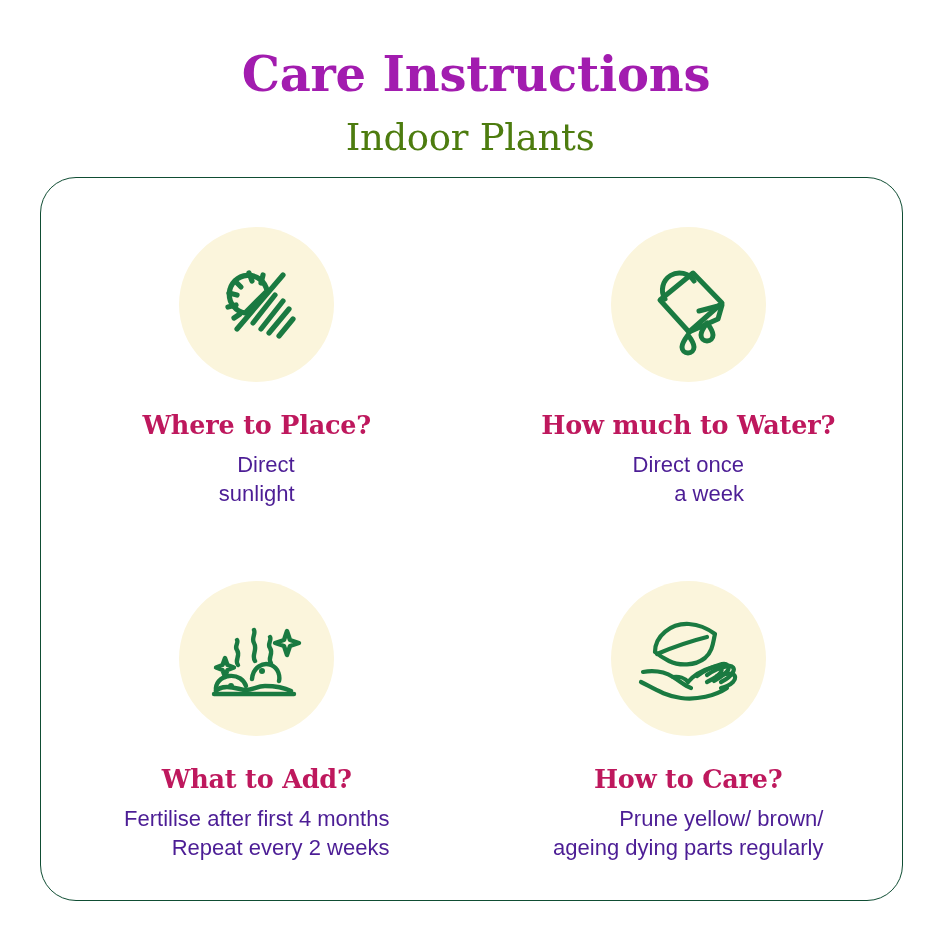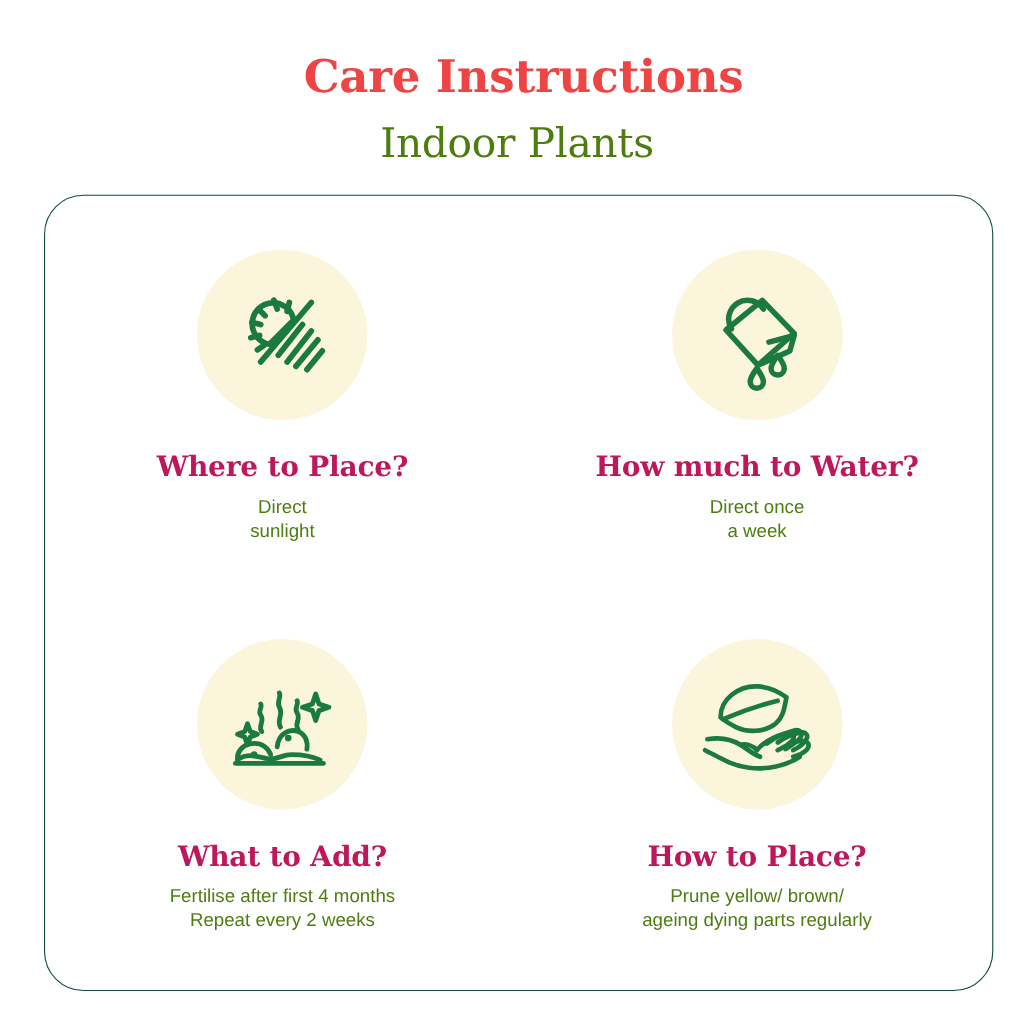--- a/index.html
+++ b/index.html
@@ -24,23 +24,23 @@
   .header {
     position: absolute;
     top: 0;
     left: 0;
     width: 940px;
     text-align: center;
   }
   .title {
     font-family: "DejaVu Serif", serif;
     font-weight: bold;
-    font-size: 41px;
+    font-size: 48px;
     line-height: 1;
-    color: #ef4444;
+    color: #a21caf;
     letter-spacing: -0.2px;
     margin: 0;
     padding-top: 50px;
     padding-left: 12px;
   }
   .subtitle {
     font-family: "DejaVu Serif", serif;
     font-weight: normal;
     font-size: 37px;
     line-height: 1;
@@ -102,26 +102,26 @@
     color: #be185d;
     margin: 0;
     padding-top: 31px;
     letter-spacing: -0.2px;
     text-align: center;
     white-space: nowrap;
   }
   .card-desc {
     font-family: "Liberation Sans", sans-serif;
     font-weight: normal;
-    font-size: 17px;
+    font-size: 22px;
     line-height: 1.32;
-    color: #4d7c0f;
+    color: #4c1d95;
     margin: 0;
     padding-top: 11px;
-    text-align: center;
+    text-align: right;
     white-space: pre-line;
   }
 </style>
 </head>
 <body>
 
 <div class="page">
 
   <div class="header">
     <h1 class="title">Care Instructions</h1>
@@ -225,20 +225,20 @@
 
               <path d="M38 71 C44 70 50 72 53 76"></path>
 
               <path d="M53 76 C58 70 68 64 78 61 C84 59 88 62 86 66 C84 70 76 74 72 76"></path>
               <path d="M62 70 C70 64 80 60 87 58 C92 57 95 60 93 64 C91 68 84 72 79 75"></path>
               <path d="M72 69 C79 64 88 61 93 60 C98 59 100 63 98 66 C96 70 90 74 86 76"></path>
               <path d="M82 70 C88 68 94 67 97 68 C101 69 101 73 98 76 C95 79 90 81 86 82"></path>
             </svg>
           </span>
         </div>
-        <div class="card-title">How to Place?</div>
+        <div class="card-title">How to Care?</div>
         <div class="card-desc">Prune yellow/ brown/
 ageing dying parts regularly</div>
       </div>
 
     </div>
   </div>
 </div>
 
 </body></html>

